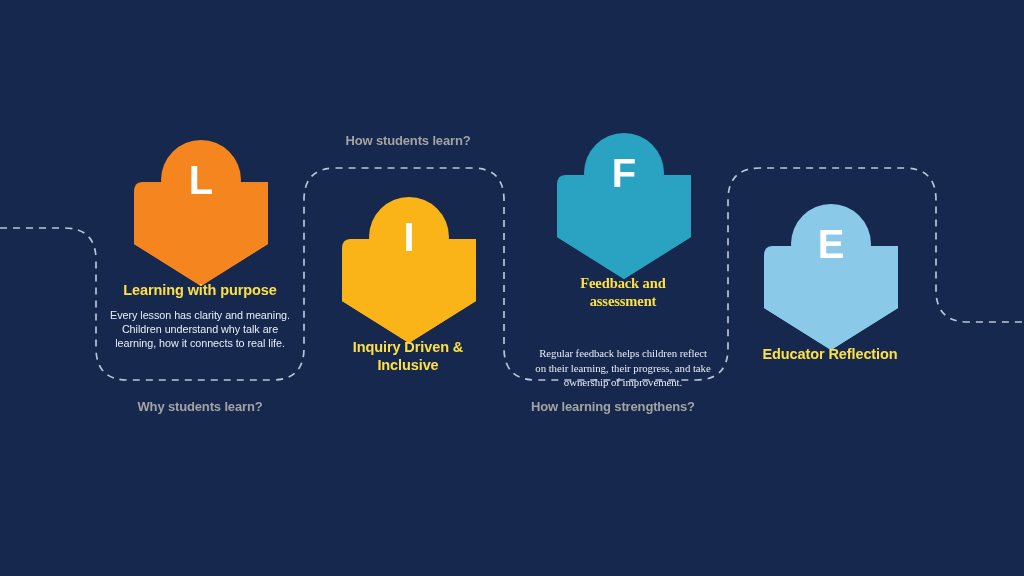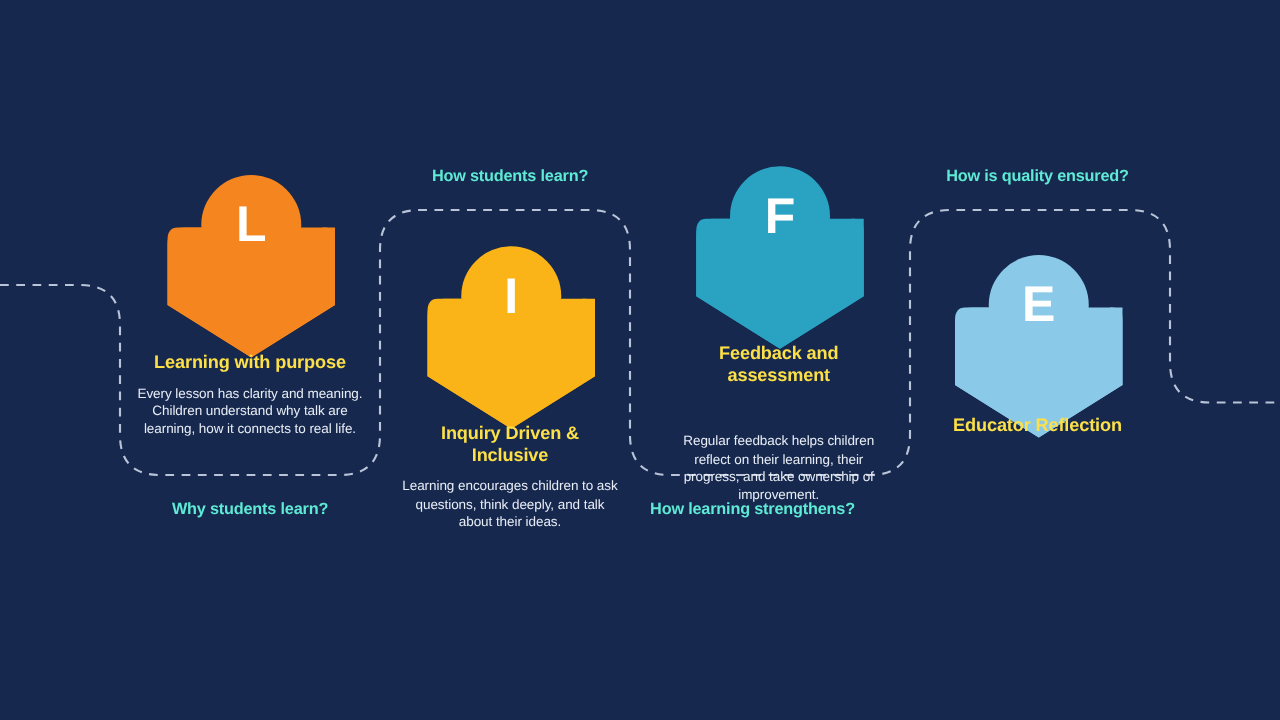--- a/index.html
+++ b/index.html
@@ -26,21 +26,21 @@
   }
   .card-desc{
     margin-top:8px;
     font-size:10.8px; line-height:1.33; color:#e8edf5;
     letter-spacing:-0.05px;
   }
 
   
   .question{
     position:absolute; text-align:center; font-size:13px; font-weight:bold;
-    color:#5eead4; letter-spacing:-0.15px; white-space:nowrap;
+    color:#a3a3a3; letter-spacing:-0.15px; white-space:nowrap;
   }
 </style>
 </head>
 <body style="background: rgb(22, 40, 78);">
 
 <div id="stage">
 
   <svg id="connector" viewBox="0 0 1024 576" fill="none" xmlns="http://www.w3.org/2000/svg">
     <path d="M0,228
              H64 Q96,228 96,260
@@ -102,21 +102,20 @@
                  L71,148
                  L4,106
                  Z" fill="#fbb417"></path>
         <path d="M122,44 h8 q8,0 8,10 v52 L71,148 L4,106 V54 q0,-10 8,-10 h8" fill="#fbb417"></path>
         <circle cx="71" cy="42" r="40" fill="#fbb417"></circle>
         <text x="71" y="42" text-anchor="middle" dominant-baseline="central" font-family="Liberation Sans, sans-serif" font-size="40" font-weight="bold" fill="#ffffff">I</text>
       </svg>
     </div>
     <div class="card-body" style="top:144px;text-align:center;">
       <div class="card-title" style="padding:0 24px;">Inquiry Driven &amp; Inclusive</div>
-      <div class="card-desc" style="padding:0 12px;">Learning encourages children to ask questions, think deeply, and talk about their ideas.</div>
     </div>
   </div>
   <div class="question" style="left:308px; top:133px; width:200px;">How students learn?</div>
 
   <div class="card" style="left:523px; top:131px;">
     <div class="icon-wrap">
       <svg width="140" height="160" viewBox="0 0 140 160" xmlns="http://www.w3.org/2000/svg">
         <path d="M4,58
                  Q4,44 18,44
                  H48
@@ -125,44 +124,43 @@
                  Q138,44 138,58
                  V106
                  L71,148
                  L4,106
                  Z" fill="#2aa3c2"></path>
         <path d="M122,44 h8 q8,0 8,10 v52 L71,148 L4,106 V54 q0,-10 8,-10 h8" fill="#2aa3c2"></path>
         <circle cx="71" cy="42" r="40" fill="#2aa3c2"></circle>
         <text x="71" y="42" text-anchor="middle" dominant-baseline="central" font-family="Liberation Sans, sans-serif" font-size="40" font-weight="bold" fill="#ffffff">F</text>
       </svg>
     </div>
-    <div class="card-body" style="top:144px;">
+    <div class="card-body" style="top:144px;font-family:Liberation Serif, serif;">
       <div class="card-title" style="padding:0 30px;">Feedback and assessment</div>
       <div class="card-desc" style="padding:0 10px;margin-top:36px;">Regular feedback helps children reflect on their learning, their progress, and take ownership of improvement.</div>
     </div>
   </div>
-  <div class="question" style="left:492px; top:399px; width:220px;text-align:center;">How learning strengthens?</div>
+  <div class="question" style="left:503px; top:399px; width:220px;text-align:center;">How learning strengthens?</div>
 
   <div class="card" style="left:730px; top:202px;">
     <div class="icon-wrap">
       <svg width="140" height="160" viewBox="0 0 140 160" xmlns="http://www.w3.org/2000/svg">
         <path d="M4,58
                  Q4,44 18,44
                  H48
                  A40,40 0 0 0 128,44
                  H138
                  Q138,44 138,58
                  V106
                  L71,148
                  L4,106
                  Z" fill="#8bc9e8"></path>
         <path d="M122,44 h8 q8,0 8,10 v52 L71,148 L4,106 V54 q0,-10 8,-10 h8" fill="#8bc9e8"></path>
         <circle cx="71" cy="42" r="40" fill="#8bc9e8"></circle>
         <text x="71" y="42" text-anchor="middle" dominant-baseline="central" font-family="Liberation Sans, sans-serif" font-size="40" font-weight="bold" fill="#ffffff">E</text>
       </svg>
     </div>
-    <div class="card-body" style="top:131px;">
+    <div class="card-body" style="top:144px;">
       <div class="card-title">Educator Reflection</div>
     </div>
   </div>
-  <div class="question" style="left:730px; top:133px; width:200px;">How is quality ensured?</div>
 
 </div>
 
 </body></html>

